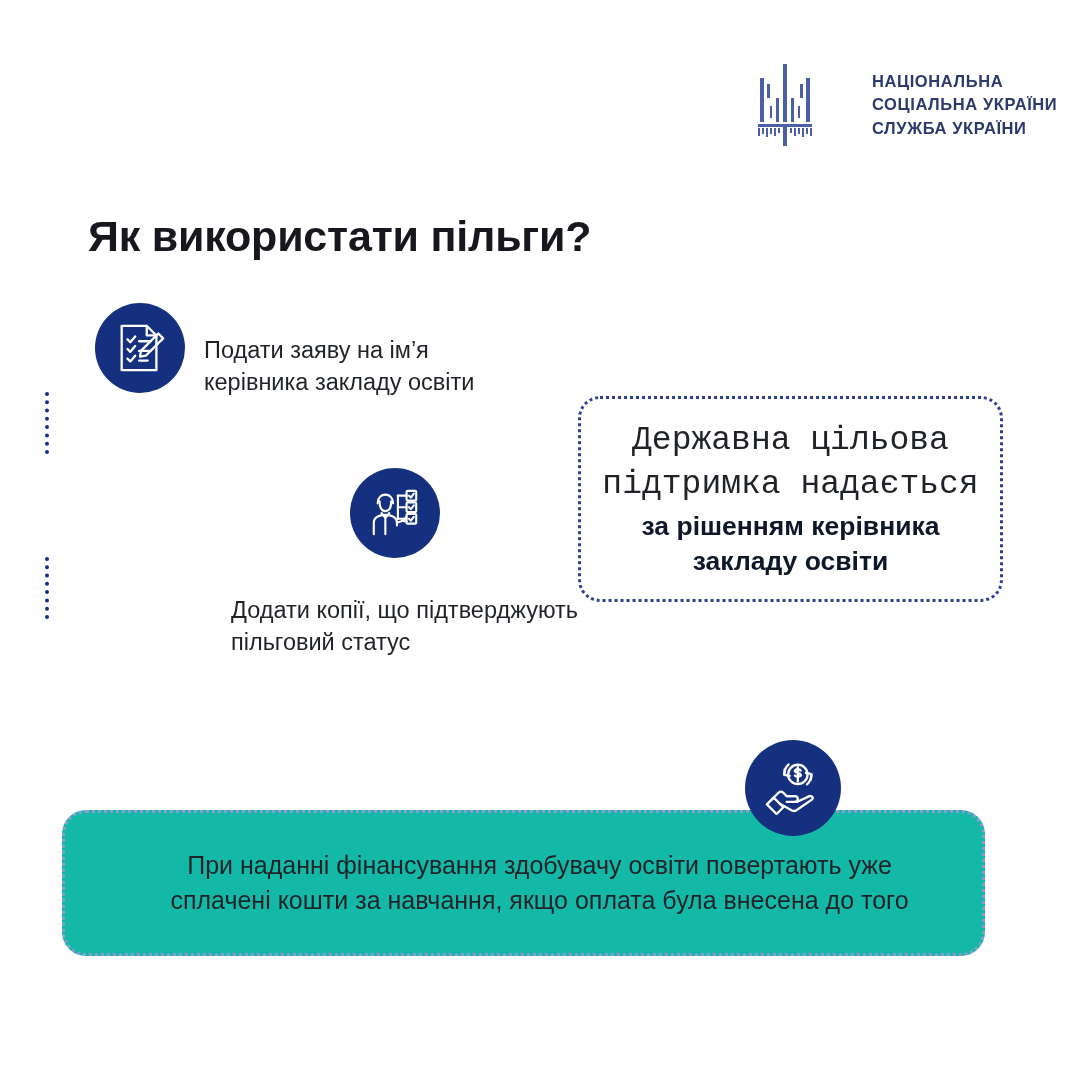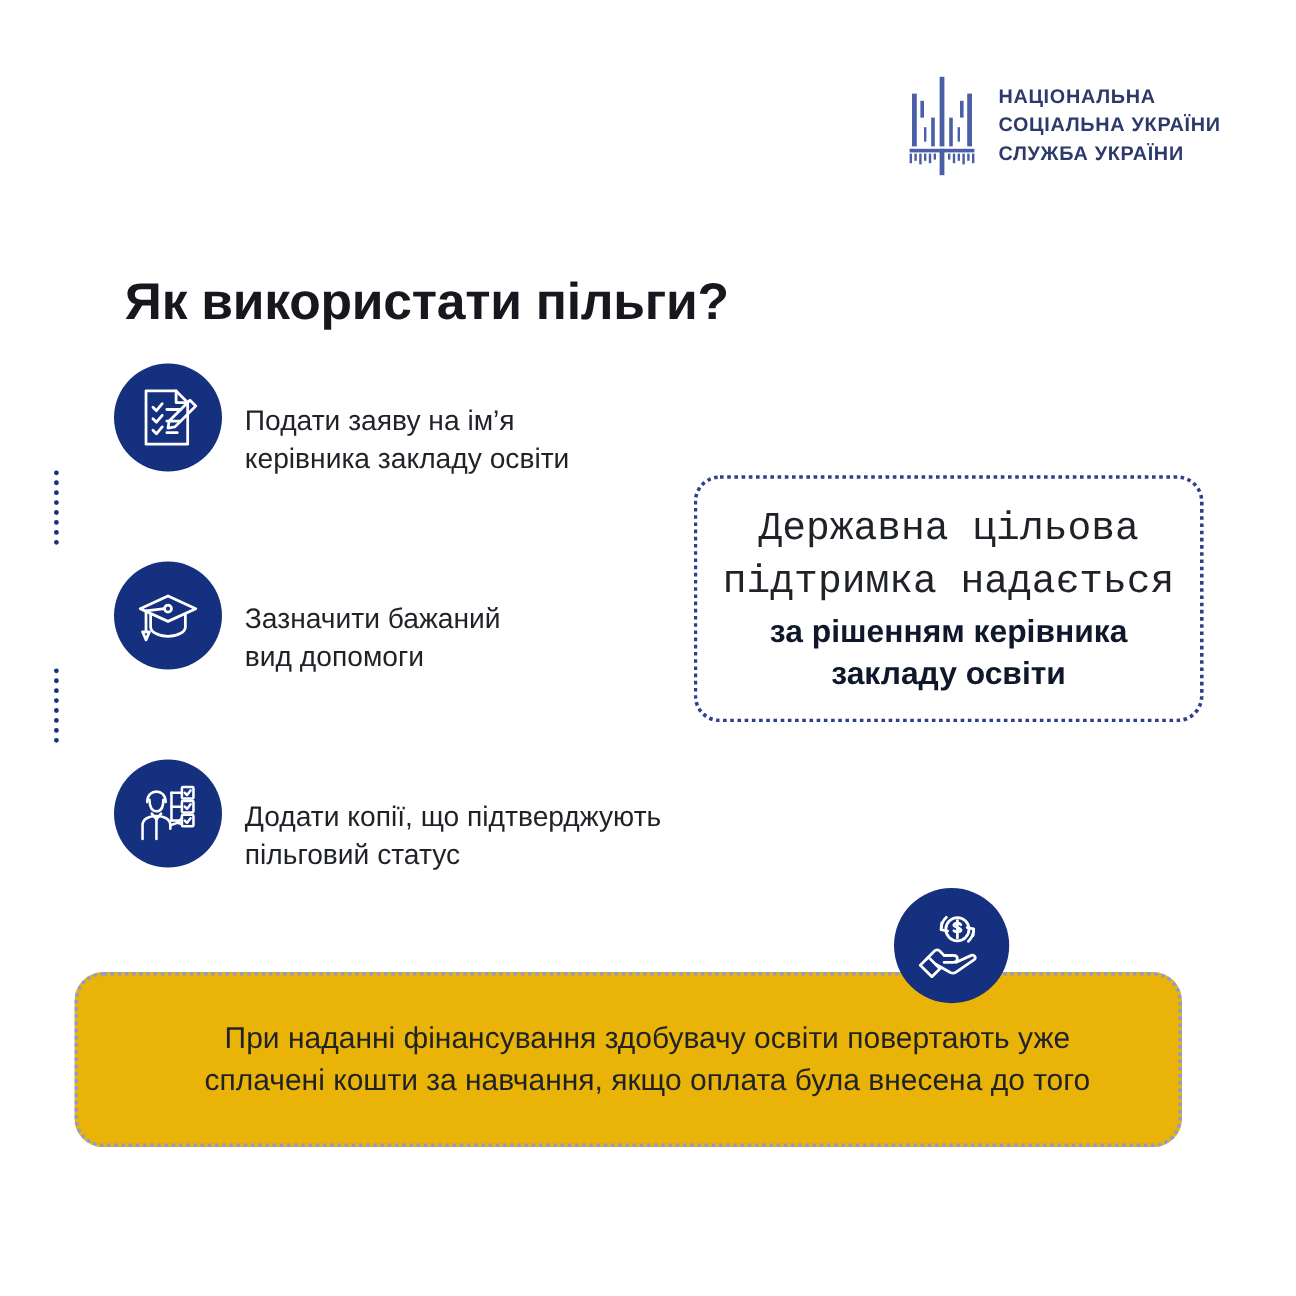--- a/index.html
+++ b/index.html
@@ -35,49 +35,50 @@
     flex-direction: column;
     gap: 2px;
   }
   .logo-line {
     font-size: 16.5px;
     font-weight: bold;
     letter-spacing: 0.6px;
     color: #2b3a6b;
     line-height: 1.28;
     white-space: nowrap;
+    margin-left: 40px;
   }
 
   
   .page-title {
     position: absolute;
     top: 212px;
     left: 88px;
     font-size: 43px;
     font-weight: bold;
     color: #16181d;
     letter-spacing: -0.2px;
-    margin: 16px;
+    margin: 0;
   }
 
   
   .steps {
     position: absolute;
     top: 303px;
     left: 95px;
     width: 600px;
   }
   .step-row {
     position: relative;
     display: flex;
     align-items: center;
     height: 90px;
     margin-bottom: 75px;
   }
-  .step-row:last-child { margin-bottom: 0; }
+  .step-row:last-child { margin-bottom: 0; flex-direction: column; }
 
   .step-circle {
     width: 90px;
     height: 90px;
     border-radius: 50%;
     background: #14307f;
     flex: none;
     display: flex;
     align-items: center;
     justify-content: center;
@@ -157,21 +158,21 @@
   
   .callout-bottom {
     position: absolute;
     left: 62px;
     top: 810px;
     width: 923px;
     height: 146px;
     box-sizing: border-box;
     border: 3px dotted #8d9ad4;
     border-radius: 24px;
-    background: #eab308;
+    background: #14b8a6;
     display: flex;
     align-items: center;
     justify-content: center;
     text-align: center;
     z-index: 1;
     padding-left: 32px;
   }
   .callout-bottom .txt {
     font-size: 25px;
     line-height: 1.42;
@@ -240,36 +241,20 @@
           <path d="M27 31 H39"></path>
           <path d="M27 41 H36"></path>
           <path d="M47 13 l5 5 -18 18 -6 1 1 -6 Z"></path>
         </svg>
       </span>
     </div>
     <div class="step-label">Подати заяву на ім’я
 керівника закладу освіти</div>
   </div>
 
-  <div class="step-row">
-    <div class="step-circle">
-      <span>
-        <svg viewBox="0 0 56 56" width="54" height="54" aria-hidden="true" fill="none" stroke="#ffffff" stroke-width="2.4" stroke-linecap="round" stroke-linejoin="round">
-          <path d="M28 11 L52 22 L28 33 L4 22 Z"></path>
-          <path d="M13 27 V38 c0 4 7 8 15 8 s15 -4 15 -8 V27"></path>
-          <path d="M9 24 V42"></path>
-          <path d="M6 42 h6 l-3 7 Z"></path>
-          <circle cx="28" cy="22" r="3"></circle>
-          <path d="M9 24 L25 22"></path>
-        </svg>
-      </span>
-    </div>
-    <div class="step-label">Зазначити бажаний
-вид допомоги</div>
-  </div>
 
   <div class="step-row">
     <div class="step-circle">
       <span>
         <svg viewBox="0 0 56 56" width="54" height="54" aria-hidden="true" fill="none" stroke="#ffffff" stroke-width="2.2" stroke-linecap="round" stroke-linejoin="round">
           <path d="M10 18 c0 -6 4 -9 8 -9 s8 3 8 9"></path>
           <path d="M12 16 c0 6 2 10 6 10 s6 -4 6 -10"></path>
           <path d="M6 50 V38 c0 -5 5 -8 12 -8 s12 3 12 8 v3"></path>
           <path d="M14 28 l4 5 4 -5"></path>
           <path d="M18 33 V50"></path>

